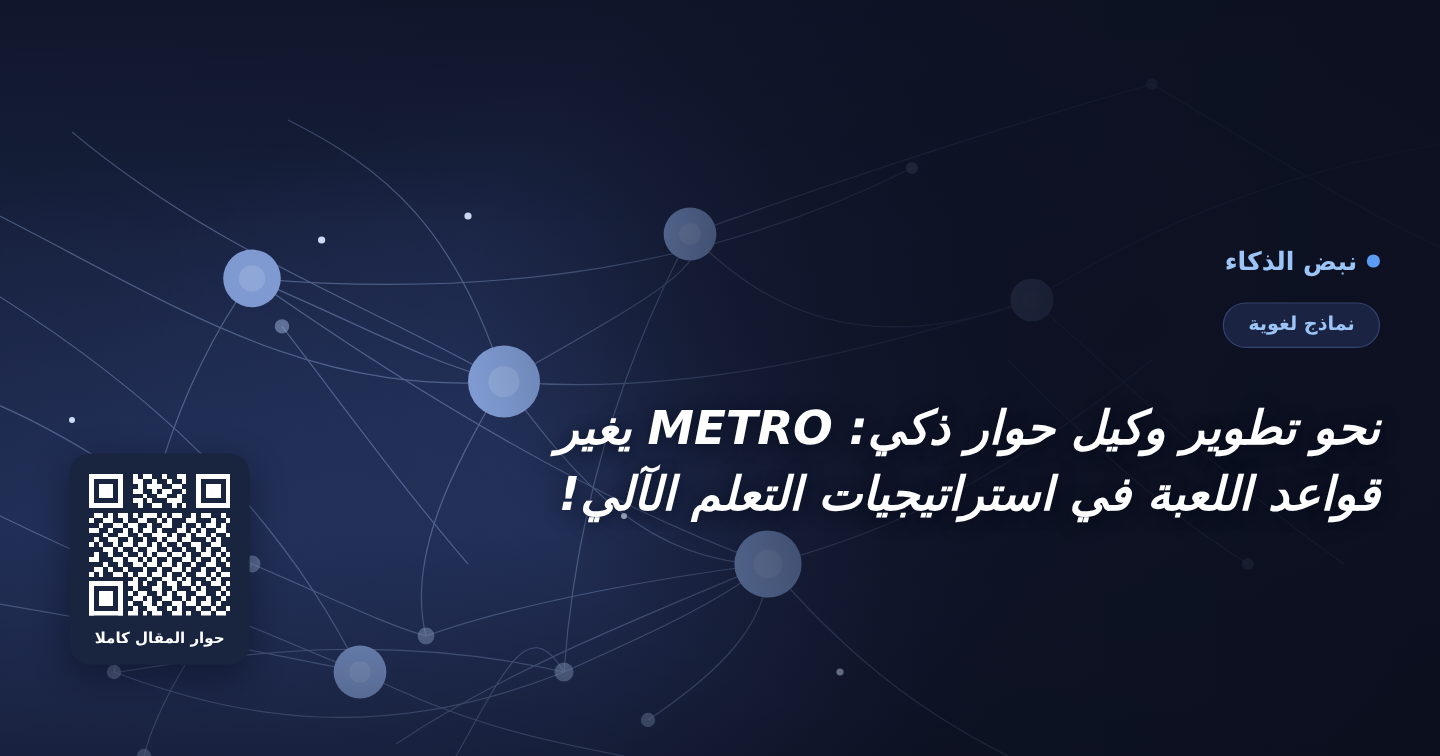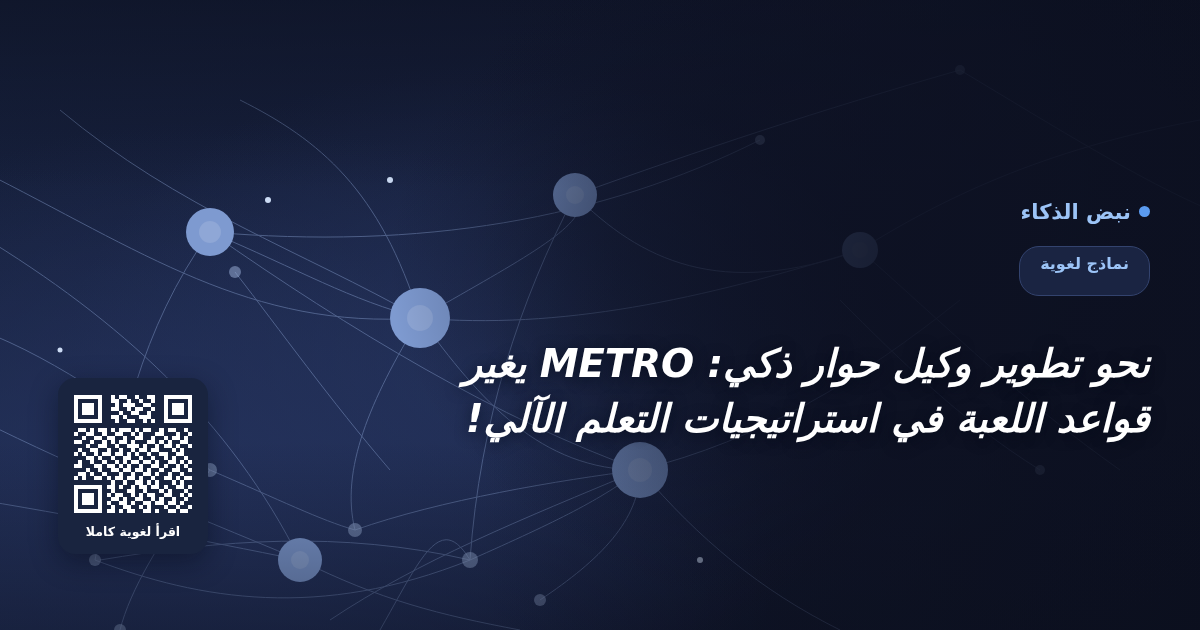--- a/index.html
+++ b/index.html
@@ -91,21 +91,21 @@
     width: 11px;
     height: 11px;
     border-radius: 50%;
     background: #5b9bf0;
     flex: none;
     display: block;
   }
 
   .tag {
     display: inline-block;
-    padding: 9px 20px 23px;
+    padding: 9px 20px 11px;
     border-radius: 20px;
     background: #1a2442;
     border: 1px solid #33436e;
     color: #9cc4f7;
     font-size: 16px;
     font-weight: bold;
     margin-bottom: 40px;
     line-height: 1;
   }
 
@@ -493,21 +493,21 @@
 
         <rect x="8" y="28" width="2" height="1"></rect>
           <rect x="11" y="28" width="1" height="1"></rect>
         <rect x="13" y="28" width="2" height="1"></rect>
           <rect x="17" y="28" width="2" height="1"></rect>
         <rect x="20" y="28" width="1" height="1"></rect>
           <rect x="23" y="28" width="2" height="1"></rect>
         <rect x="26" y="28" width="2" height="1"></rect>
       </g>
     </svg>
-    <div class="qr-caption">اقرأ لغوية كاملا</div>
+    <div class="qr-caption">حوار المقال كاملا</div>
   </div>
 
   <div class="content">
     <div class="brand">
       <span class="brand-dot"></span>
       <span>نبض الذكاء</span>
     </div>
 
     <div class="tag">نماذج لغوية</div>
 

